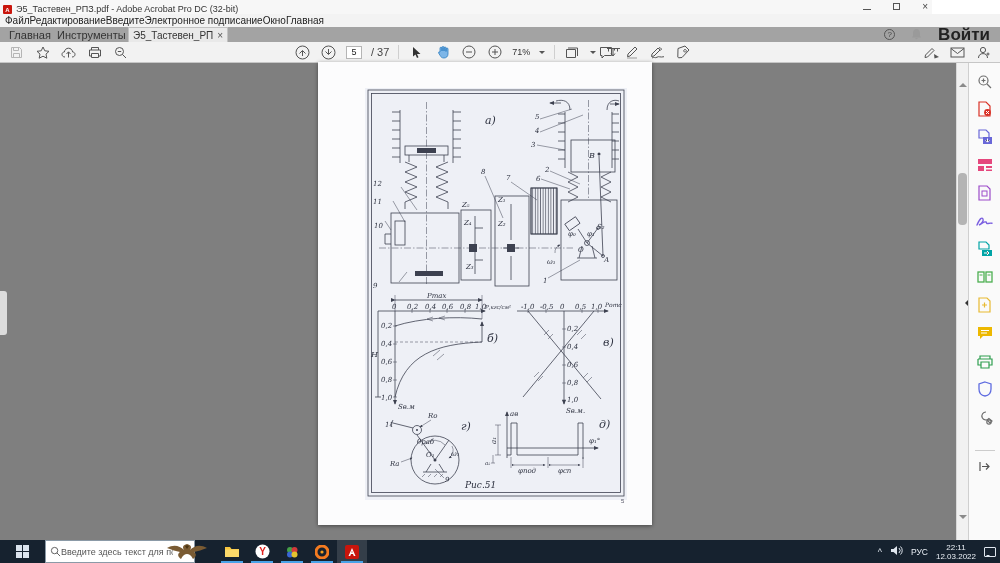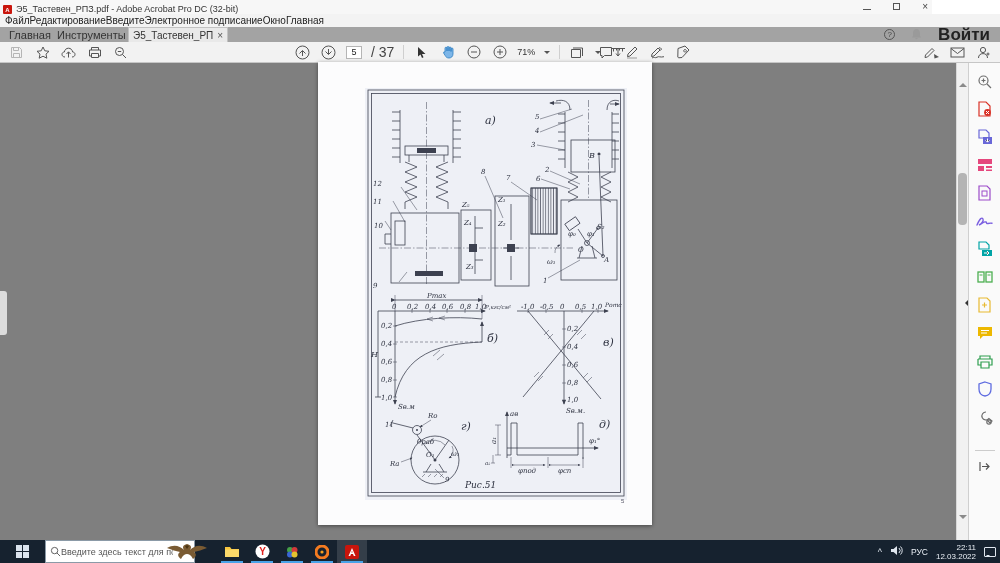--- a/index.html
+++ b/index.html
@@ -35,21 +35,21 @@
 .toolbar { position:absolute; left:0; top:42px; width:1000px; height:21px; background:#f2f2f2; border-bottom:1px solid #c6c6c6; font-size:10px; color:#444; }
 .tbg { position:absolute; top:0; height:20px; display:flex; align-items:center; gap:9px; }
 .tb-left { left:8px; }
 .tb-center { left:294px; }
 .tb-right { left:597px; }
 .tb-far { right:8px; }
 .tbtn { width:17px; height:17px; display:flex; align-items:center; justify-content:center; }
 .tbtn svg { display:block; }
 .sep { width:1px; height:14px; background:#cfcfcf; }
 .pageinput { width:16px; height:13px; border:1px solid #b5b5b5; background:#fff; font-size:9px; text-align:center; color:#222; font-family:"Liberation Sans",sans-serif; }
-.pagetotal { font-size:14px; color:#444; }
+.pagetotal { font-size:11px; color:#444; }
 .zoomval { font-size:9px; color:#333;text-align:right; }
 .caret { width:0; height:0; border:3px solid transparent; border-top-color:#555; margin-top:3px; display:inline-block; }
 
 
 .docarea { position:absolute; left:0; top:63px; width:1000px; height:477px; background:#7f7f7f; }
 .page { position:absolute; left:318px; top:-1px; width:334px; height:463px; background:#fcfcfd; box-shadow:0 1px 4px rgba(0,0,0,.45); }
 .fig { position:absolute; left:47px; top:26px; }
 .pageno { position:absolute; left:303px; top:436px; font-size:6px; color:#556; }
 .nav-handle { position:absolute; left:0; top:228px; width:7px; height:44px; background:#dcdcdc; border-radius:0 3px 3px 0; display:flex; align-items:center; justify-content:center; }
 
@@ -82,21 +82,21 @@
 .winlogo i { background:#dbe4ee; display:block; }
 .searchbox { width:150px; background:#fff; border:1px solid #8b9aa7; display:flex; align-items:center; padding:0 4px; position:relative; }
 .searchbox input { border:none; outline:none; width:112px; font-size:9px; font-family:"Liberation Sans",sans-serif; color:#333; background:transparent; }
 .searchbox input::placeholder { color:#555; }
 .eagle { position:absolute; right:-14px; top:1px; z-index:2; }
 .taskapps { display:flex; margin-left:22px; }
 .tkapp { width:30px; display:flex; align-items:center; justify-content:center; position:relative; }
 .tkapp.running::after { content:""; position:absolute; bottom:0; left:4px; right:4px; height:2px; background:#4aa3e8; }
 .tkapp.active { background:rgba(255,255,255,.13); }
 .tray { position:absolute; right:4px; top:0; height:23px; display:flex; align-items:center; gap:8px; color:#e9eef4; font-size:9px; }
-.clock { text-align:right; font-size:8px; line-height:9px; }
+.clock { text-align:center; font-size:8px; line-height:9px; }
 .chev { font-size:9px; color:#dfe6ee; }
 .lang { font-size:8.5px; }
 .notif { width:12px; height:10px; border:1px solid #dfe6ee; border-radius:1px; position:relative; }
 .notif::after { content:""; position:absolute; left:1px; bottom:-3px; border:2px solid transparent; border-top-color:#dfe6ee; }
 </style>
 </head>
 <body>
 
 <div class="app">
 

